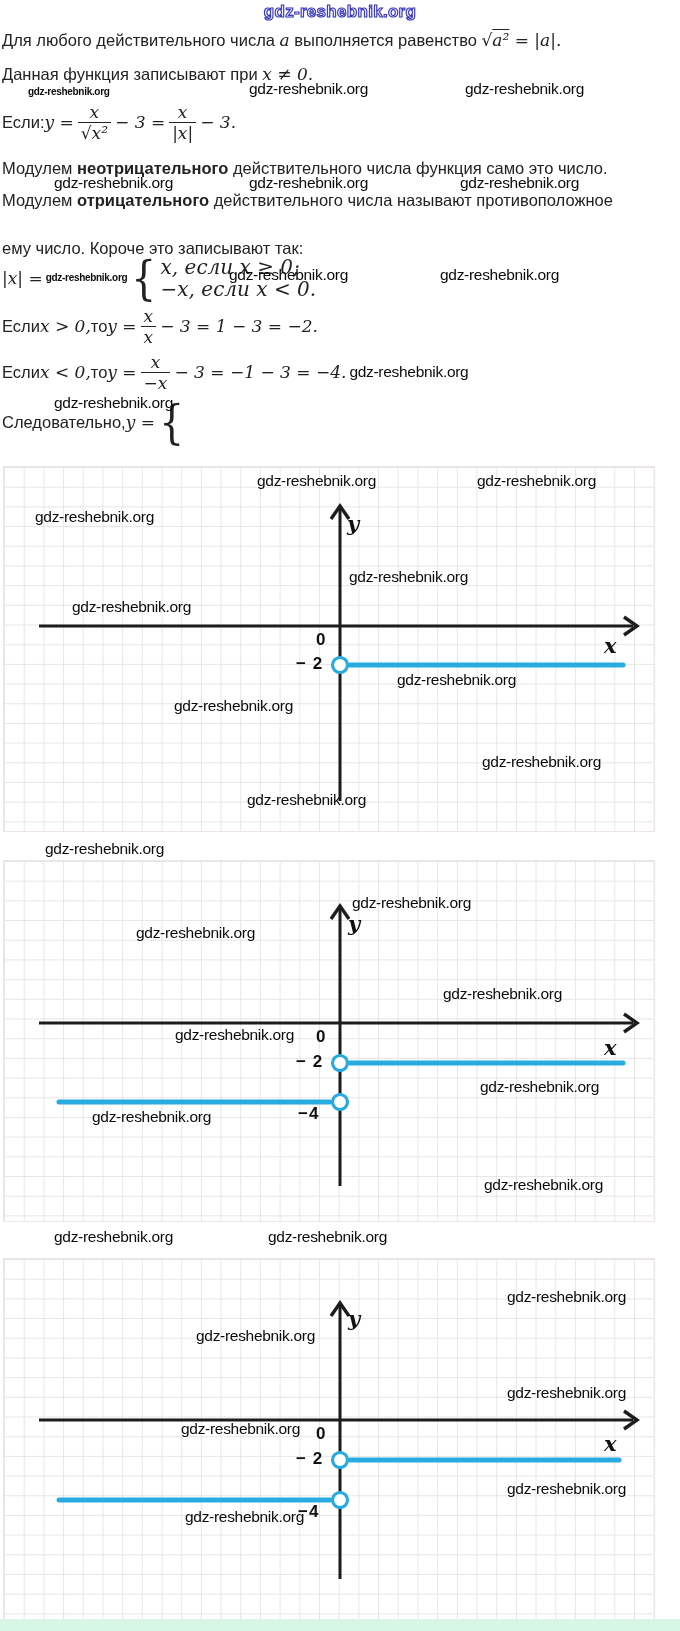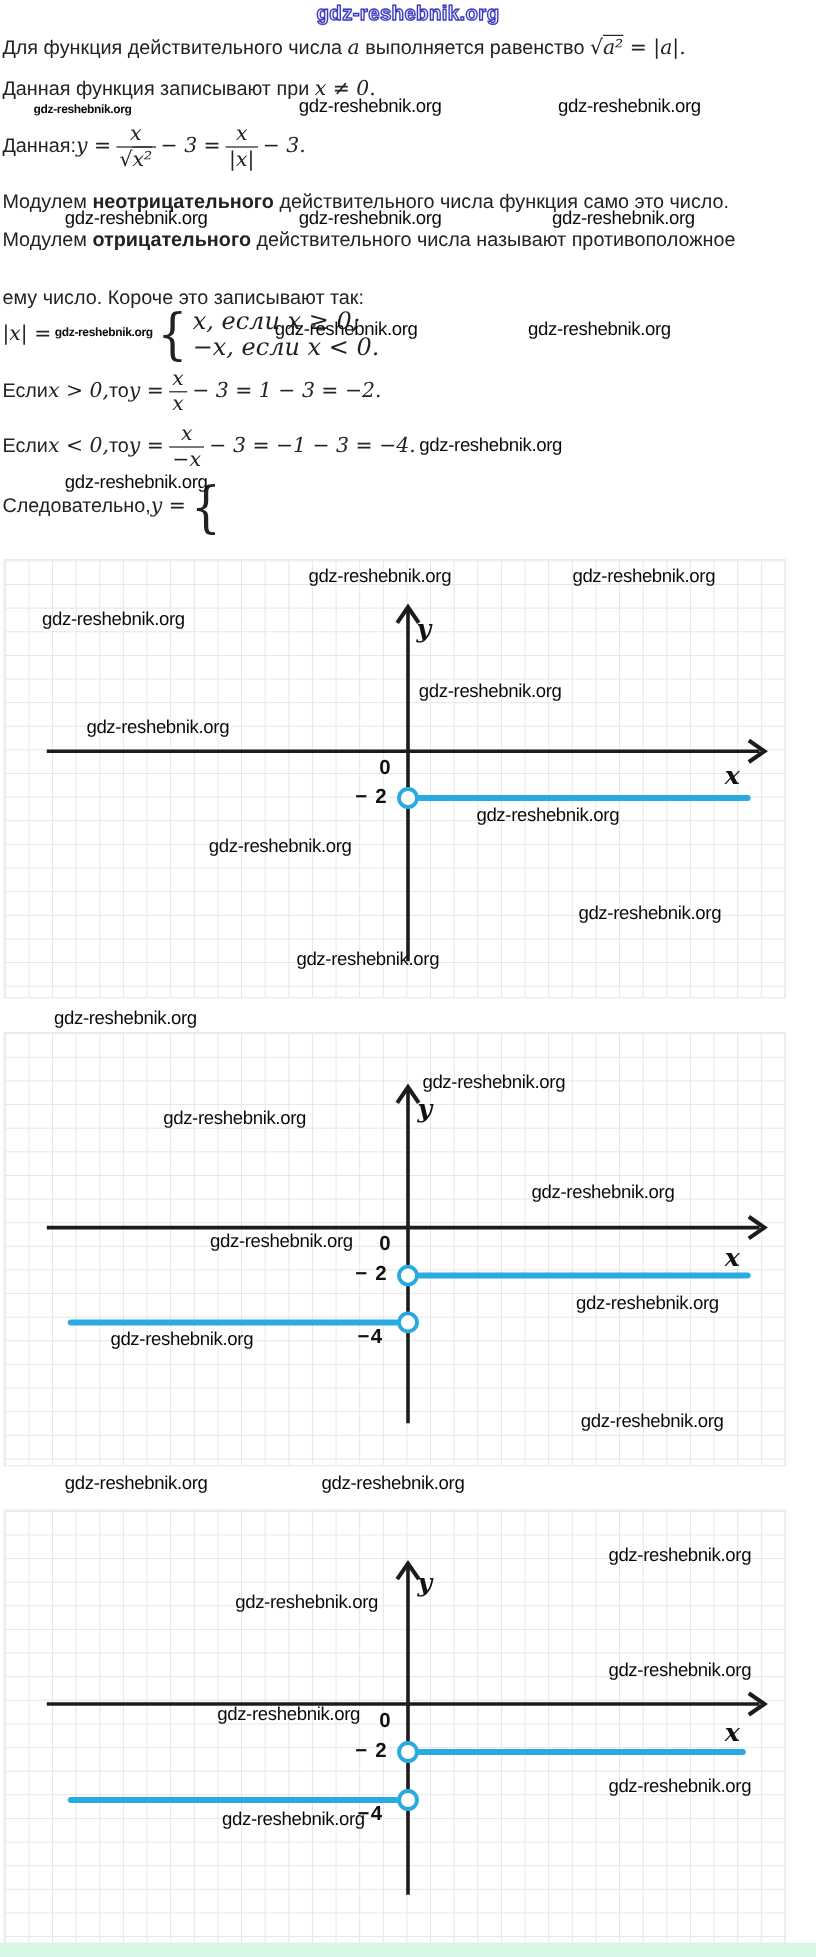--- a/index.html
+++ b/index.html
@@ -40,33 +40,33 @@
   .vlab{font-family:"DejaVu Serif",serif;font-style:italic;font-size:21px;font-weight:600;color:#111;}
   .tick{font-size:17px;font-weight:600;color:#111;letter-spacing:1px;}
   .footer-bar{position:absolute;left:0;top:1619px;width:680px;height:12px;background:#d7f6e6;z-index:3;}
 </style>
 </head>
 <body>
 
 <div class="page-title">gdz-reshebnik.org</div>
 
 <div class="line" style="top:30px">
-  <span>Для функция действительного числа </span><span class="m">a</span><span> выполняется равенство </span><span class="m sq">√</span><span class="m ol">a²</span><span class="m"> = |a|.</span>
+  <span>Для любого действительного числа </span><span class="m">a</span><span> выполняется равенство </span><span class="m sq">√</span><span class="m ol">a²</span><span class="m"> = |a|.</span>
 </div>
 
 <div class="line" style="top:64px">
   <span>Данная функция записывают при </span><span class="m">x ≠ 0.</span>
 </div>
 
 <span class="wm wm-sm" style="left:28px;top:86px">gdz-reshebnik.org</span>
 <span class="wm" style="left:249px;top:80px">gdz-reshebnik.org</span>
 <span class="wm" style="left:465px;top:80px">gdz-reshebnik.org</span>
 
 <div class="line flexline" style="top:98px;height:48px">
-  <span>Данная: </span>
+  <span>Если: </span>
   <span class="m">y = </span>
   <span class="frac">
     <span class="num">x</span>
     <span class="den"><span class="sq">√</span><span class="ol">x²</span></span>
   </span>
   <span class="m"> − 3 = </span>
   <span class="frac">
     <span class="num">x</span>
     <span class="den">|x|</span>
   </span>

